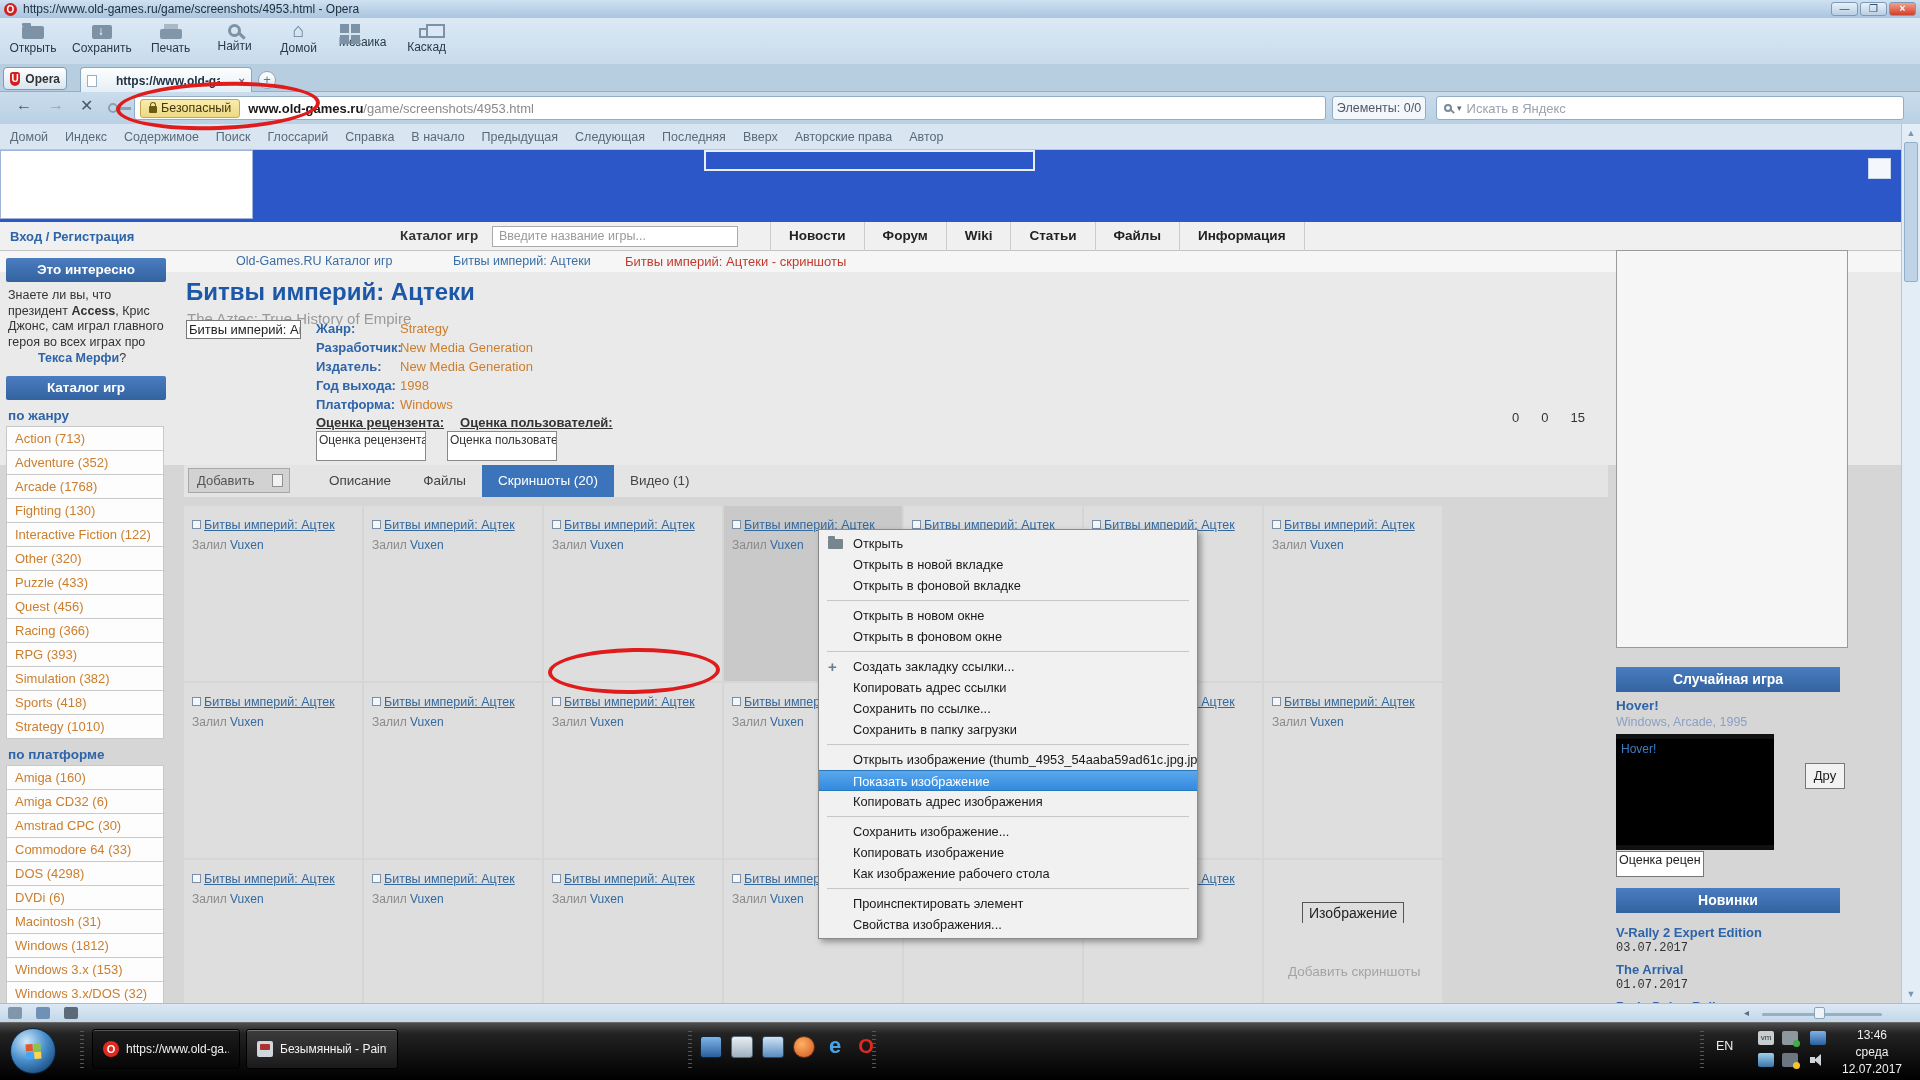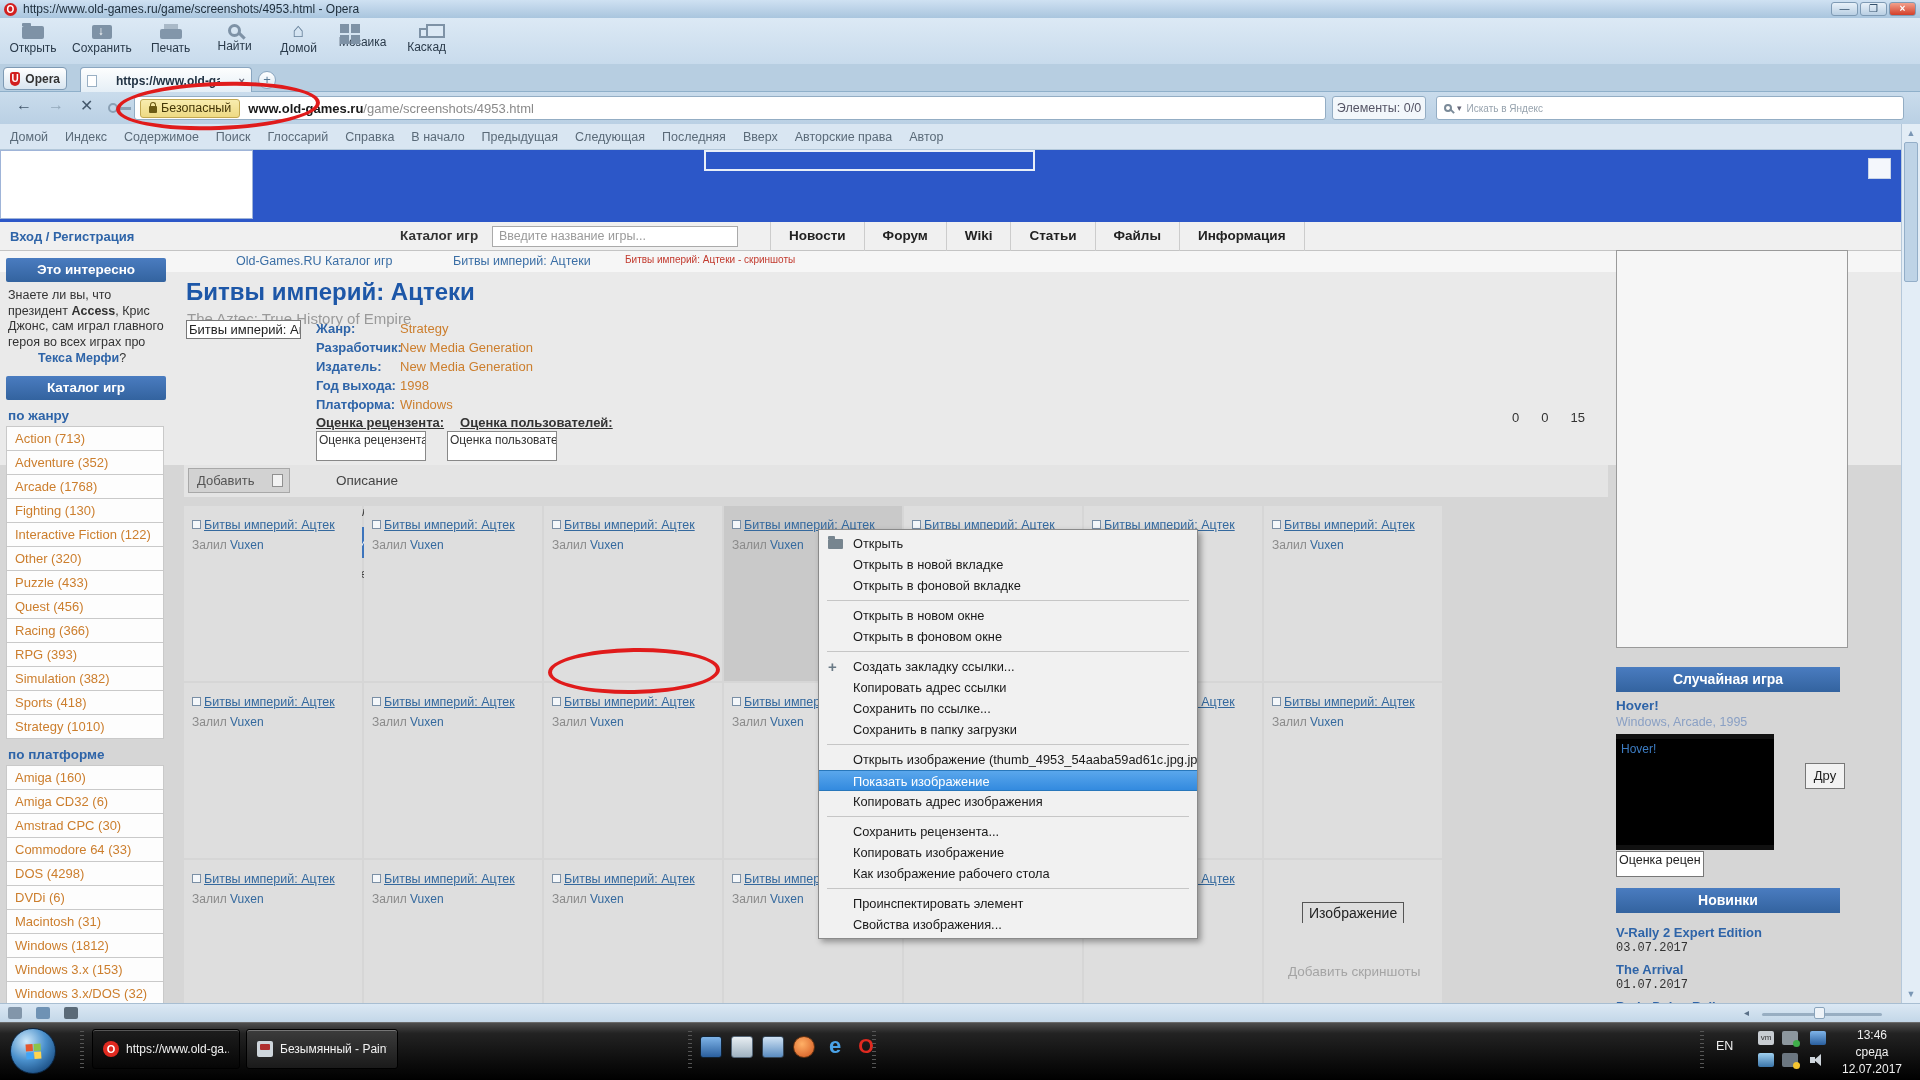--- a/index.html
+++ b/index.html
@@ -63,21 +63,21 @@
   #badge-label { font-size:12.5px; color:#433608; }
   #url-host { font-size:13px; color:#1a1a1a; font-weight:bold; margin-left:8px; }
   #url-path { font-size:13px; color:#8a8a8a; }
   #elements-box { position:absolute; left:1332px; top:4px; width:94px; height:24px; background:#f2f7fb; border:1px solid #93adc4; border-radius:3px;
     font-size:12.5px; color:#556; text-align:center; line-height:22px; }
   #searchbox { position:absolute; left:1436px; top:4px; width:468px; height:24px; background:#fff; border:1px solid #93adc4; border-radius:3px;
     display:flex; align-items:center; gap:5px; padding:0 7px; }
   #search-mag { width:8px; height:8px; border:2px solid #7a8a98; border-radius:50%; position:relative; }
   #search-mag::after { content:""; position:absolute; width:6px; height:2px; background:#7a8a98; transform:rotate(45deg); right:-5px; bottom:-2px; }
   #search-caret { font-size:9px; color:#667; }
-  #search-ph { font-size:10px; color:#97a3ae; }
+  #search-ph { font-size:13px; color:#97a3ae; }
 
   #menurow { position:absolute; left:0; top:124px; width:1920px; height:26px; background:#d9e6f2; border-bottom:1px solid #b3c8da;
     display:flex; align-items:center; gap:17px; padding:0 10px; }
   .mitem { font-size:12.5px; color:#5a6a78; }
 
   
   #pagearea { position:absolute; left:0; top:150px; width:1901px; height:853px; background:#d6d6d6; overflow:hidden; }
   #blue-band { position:absolute; left:0; top:0; width:1901px; height:72px; background:#2c57c8; }
   #logo-box { position:absolute; left:0; top:0; width:253px; height:69px; background:#fff; border:1px solid #9fb4d8; }
   #band-outline-box { position:absolute; left:704px; top:0; width:331px; height:21px; border:2px solid #e8eef8; }
@@ -87,21 +87,21 @@
   #login-link { position:absolute; left:10px; top:7px; font-size:13px; font-weight:bold; color:#2e64a8; }
   #catalog-label { position:absolute; left:400px; top:6px; font-size:13.5px; font-weight:bold; color:#333; }
   #game-search { position:absolute; left:492px; top:4px; width:246px; height:21px; background:#fff; border:1px solid #aaa;
     font-size:12.5px; color:#9a9a9a; line-height:19px; padding:0 6px; overflow:hidden; white-space:nowrap; }
   #main-nav { position:absolute; left:770px; top:0; height:29px; display:flex; }
   .navitem { font-size:13.5px; font-weight:bold; color:#222; padding:6px 18px; border-right:1px solid #ccc; }
   .navitem:first-child { border-left:1px solid #ccc; }
 
   #breadcrumb { position:absolute; left:0; top:101px; width:1901px; height:21px; background:#f6f6f6; }
   .crumb { position:absolute; top:3px; font-size:12.5px; color:#3a6ea5; }
-  #crumb-current { position:absolute; top:3px; left:625px; font-size:10px; color:#c23a2e; }
+  #crumb-current { position:absolute; top:3px; left:625px; font-size:13px; color:#c23a2e; }
 
   
   #sidebar { position:absolute; left:6px; top:106px; width:164px; }
   .sideheader { width:160px; height:24px; background:linear-gradient(#4a7cc0,#33639f); color:#fff; font-weight:bold; font-size:13.5px;
     text-align:center; line-height:24px; border-radius:2px; margin:2px 0 6px 0; }
   #fact-text { font-size:12.5px; color:#333; line-height:1.25; padding:0 2px 8px 2px; }
   #fact-bold { font-weight:bold; }
   #fact-link { color:#2e64a8; font-weight:bold;margin-left:30px; }
   .groupheader { font-size:13.5px; font-weight:bold; color:#2e64a8; margin:8px 0 4px 2px; }
   .sitem { width:158px; background:#fdfdfd; border:1px solid #c9c9c9; margin-top:-1px; padding:4px 8px;
@@ -124,21 +124,21 @@
   #rating-box-2 { position:absolute; left:447px; top:281px; width:110px; height:30px; background:#fff; border:1px solid #888;
     font-size:12px; color:#333; padding:1px 2px; overflow:hidden; white-space:nowrap; }
   #counters { position:absolute; left:1512px; top:260px; font-size:13px; color:#333; }
   #counters span { margin-right:22px; }
 
   
   #tabsband { position:absolute; left:184px; top:315px; width:1424px; height:32px; background:#e4e4e4; }
   #actions-box { position:absolute; left:4px; top:3px; width:102px; height:25px; background:#d2d2d2; border:1px solid #a8a8a8;
     font-size:13px; color:#555; line-height:23px; padding:0 8px; }
   #actions-caret { position:absolute; right:6px; top:5px; width:11px; height:13px; background:#f2f2f2; border:1px solid #909090; }
-  #page-tabs { position:absolute; left:136px; top:0; height:32px; display:flex;flex-direction:column; }
+  #page-tabs { position:absolute; left:129px; top:0; height:32px; display:flex; }
   .ptab { font-size:13.5px; color:#444; padding:8px 16px; }
   .ptab.active { background:#3c74bc; color:#fff; }
 
   
   #grid { position:absolute; left:184px; top:356px; width:1262px; height:497px; }
   .gcell { position:absolute; width:178px; height:175px; background:#dedede; }
   .gcell.selected { background:#c9c9c9; }
   .gcap { position:absolute; left:8px; top:12px; font-size:12.5px; color:#34699e; white-space:nowrap; overflow:hidden; width:164px; }
   .brimg { display:inline-block; width:9px; height:9px; border:1px solid #7a8fa5; margin-right:3px; background:#f4f7fa; }
   .gcaptext { text-decoration:underline; }
@@ -556,21 +556,21 @@
         <div class="cmsep"></div>
         <div class="cmitem"><span class="cmicon plus-icon">+</span><span class="cmlabel">Создать закладку ссылки...</span></div>
         <div class="cmitem"><span class="cmlabel">Копировать адрес ссылки</span></div>
         <div class="cmitem"><span class="cmlabel">Сохранить по ссылке...</span></div>
         <div class="cmitem"><span class="cmlabel">Сохранить в папку загрузки</span></div>
         <div class="cmsep"></div>
         <div class="cmitem"><span class="cmlabel">Открыть изображение (thumb_4953_54aaba59ad61c.jpg.jpg)</span></div>
         <div class="cmitem hl"><span class="cmlabel">Показать изображение</span></div>
         <div class="cmitem"><span class="cmlabel">Копировать адрес изображения</span></div>
         <div class="cmsep"></div>
-        <div class="cmitem"><span class="cmlabel">Сохранить рецензента...</span></div>
+        <div class="cmitem"><span class="cmlabel">Сохранить изображение...</span></div>
         <div class="cmitem"><span class="cmlabel">Копировать изображение</span></div>
         <div class="cmitem"><span class="cmlabel">Как изображение рабочего стола</span></div>
         <div class="cmsep"></div>
         <div class="cmitem"><span class="cmlabel">Проинспектировать элемент</span></div>
         <div class="cmitem"><span class="cmlabel">Свойства изображения...</span></div>
       </div>
   </div>
 
   <div id="circle-badge" class="red-circle"></div>
 

